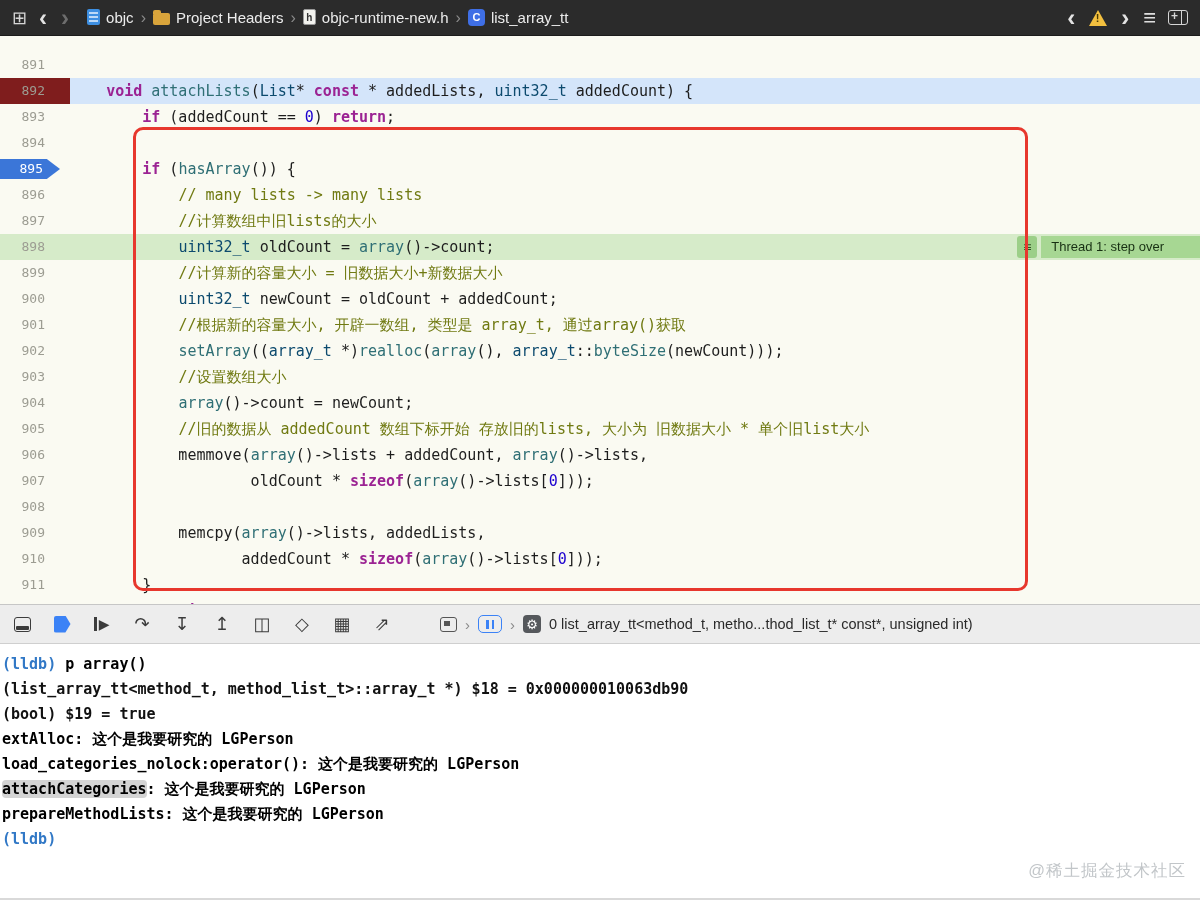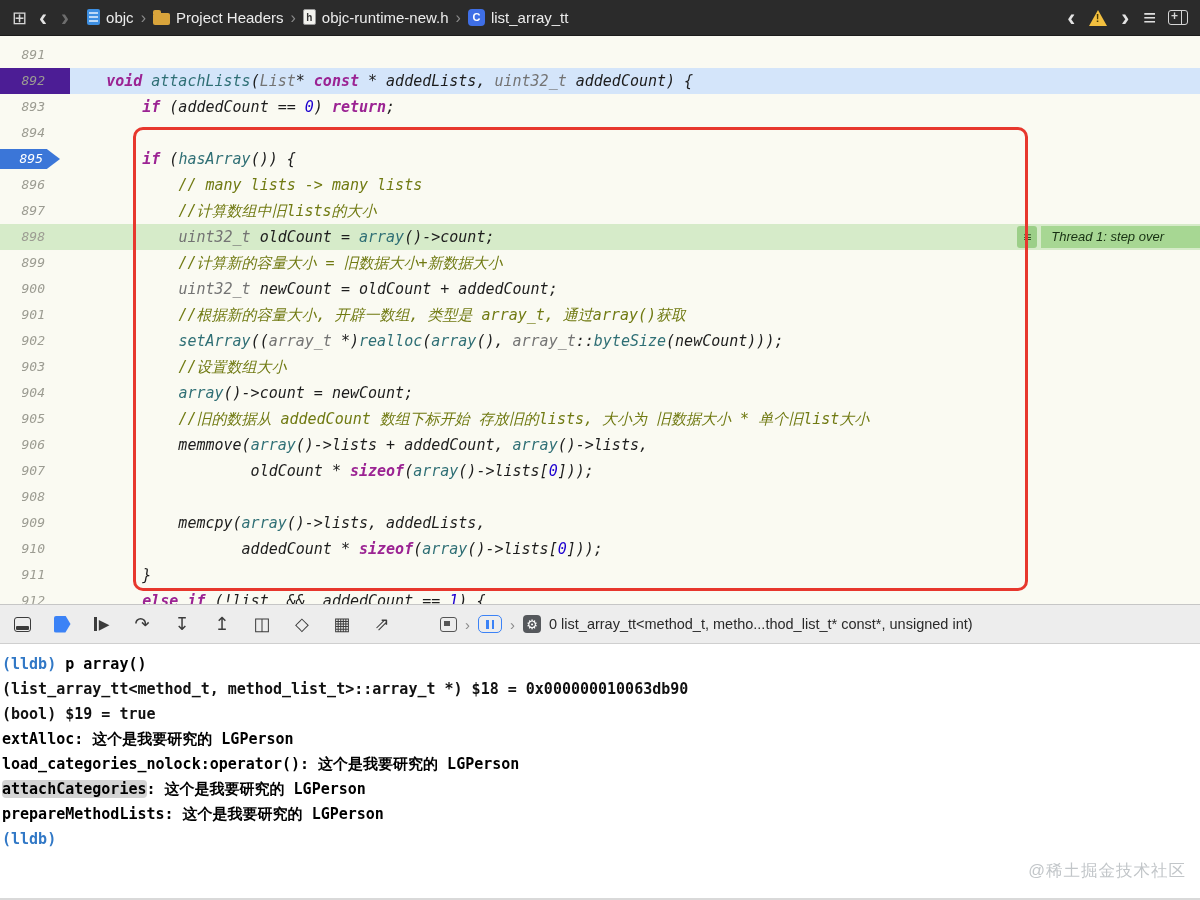--- a/index.html
+++ b/index.html
@@ -24,30 +24,30 @@
   .tb-right { display:flex; align-items:center; gap:12px; }
   .warn-tri { width:0; height:0; border-left:9px solid transparent; border-right:9px solid transparent; border-bottom:16px solid #f3c03f; position:relative; }
   .warn-tri::after { content:"!"; position:absolute; left:-2.5px; top:2px; color:#4a3a00; font-size:11px; font-weight:bold; }
   .hamburger { color:#dedede; font-size:22px; line-height:1; }
   .add-editor { width:20px; height:15px; border:1.5px solid #d6d6d6; border-radius:3px; position:relative; color:#d6d6d6; }
   .add-editor::before { content:"+"; position:absolute; left:2px; top:-2px; font-size:12px; font-weight:bold; }
   .add-editor::after { content:""; position:absolute; right:5px; top:0; bottom:0; width:1.5px; background:#d6d6d6; }
 
   
   .editor { flex:0 0 568px; height:568px; background:#fafaf2; position:relative; overflow:hidden; font-family:"DejaVu Sans Mono", monospace; font-size:15px; }
-  .code-area { position:absolute; inset:0; padding-top:6px;font-style:italic; }
+  .code-area { position:absolute; inset:0; padding-top:16px; }
   .row { display:flex; height:26px; line-height:26px; position:relative; }
   .row.hl-blue { background:#d4e5fa; }
-  .row.hl-blue .gutter { background:#4c1d95; }
+  .row.hl-blue .gutter { background:#7f1d1d; }
   .row.hl-green { background:#d6ebc9; }
   .gutter { flex:0 0 70px; text-align:right; padding-right:25px; font-size:13px; color:#9c9c92; position:relative; }
   .bp-tag { position:absolute; left:0; top:3px; width:60px; height:20px; background:#3b76d8; color:#ffffff; clip-path:polygon(0 0,78% 0,100% 50%,78% 100%,0 100%); display:flex; align-items:center; justify-content:flex-end; padding-right:17px; font-size:13px; line-height:20px; }
   .code { white-space:pre; color:#1d1d1d; }
   .tok-k { color:#9b2393; font-weight:bold; }
-  .tok-t { color:#737373; }
+  .tok-t { color:#0c4a6e; }
   .tok-f { color:#2f6f75; }
   .tok-c { color:#707a12; }
   .tok-n { color:#1c00cf; }
   .tok-p { color:#1d1d1d; }
   .thread-badge { position:absolute; right:0; top:2px; bottom:2px; display:flex; align-items:stretch; gap:4px; font-family:"Liberation Sans", sans-serif; }
   .badge-menu { width:20px; background:#9ccf88; border-radius:3px; color:#2f4f23; display:flex; align-items:center; justify-content:center; font-size:14px; }
   .badge-text { background:#a7d793; display:flex; align-items:center; padding:0 36px 0 10px; font-size:13px; color:#173012; }
   .red-annotation { position:absolute; left:133px; top:91px; width:895px; height:464px; border:3.5px solid #e7372d; border-radius:10px; pointer-events:none; }
 
   

